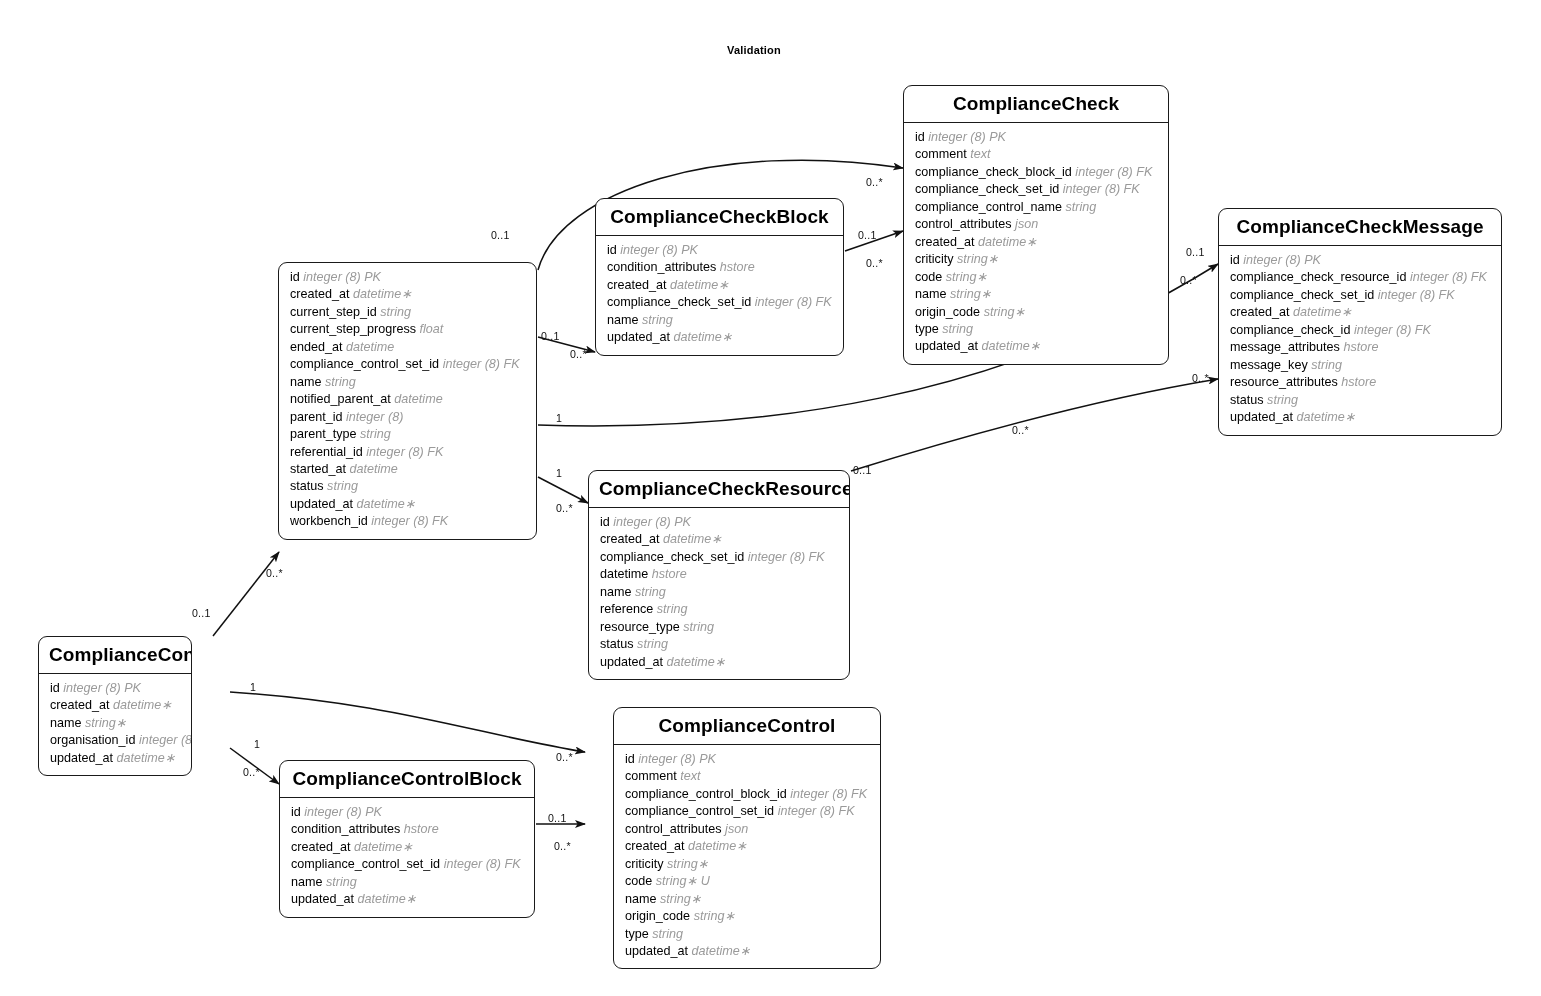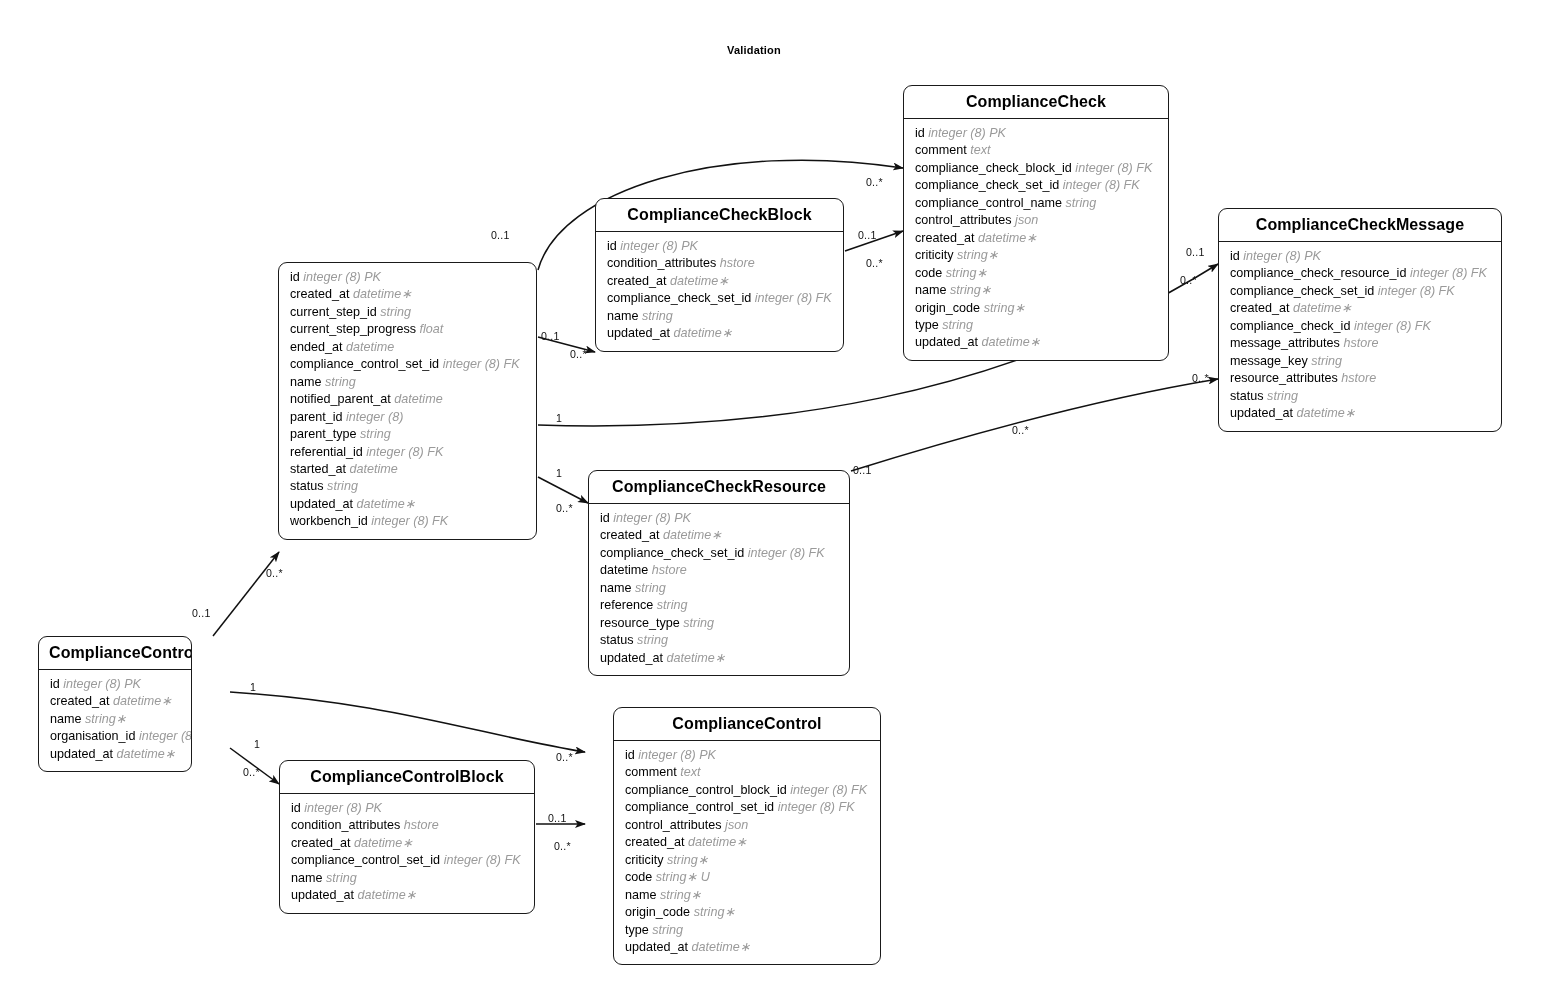--- a/index.html
+++ b/index.html
@@ -35,21 +35,21 @@
   }
   .entity {
     position: absolute;
     box-sizing: border-box;
     border: 1.4px solid #1a1a1a;
     border-radius: 9px;
     background: #ffffff;
     overflow: hidden;
   }
   .entity-title {
-    font-size: 16px;
+    font-size: 19px;
     font-weight: bold;
     text-align: center;
     padding: 7px 10px 7px 10px;
     border-bottom: 1.4px solid #1a1a1a;
     white-space: nowrap;
     letter-spacing: 0.1px;
   }
   .attr-list {
     padding: 6px 0px 8px 0px;
   }

